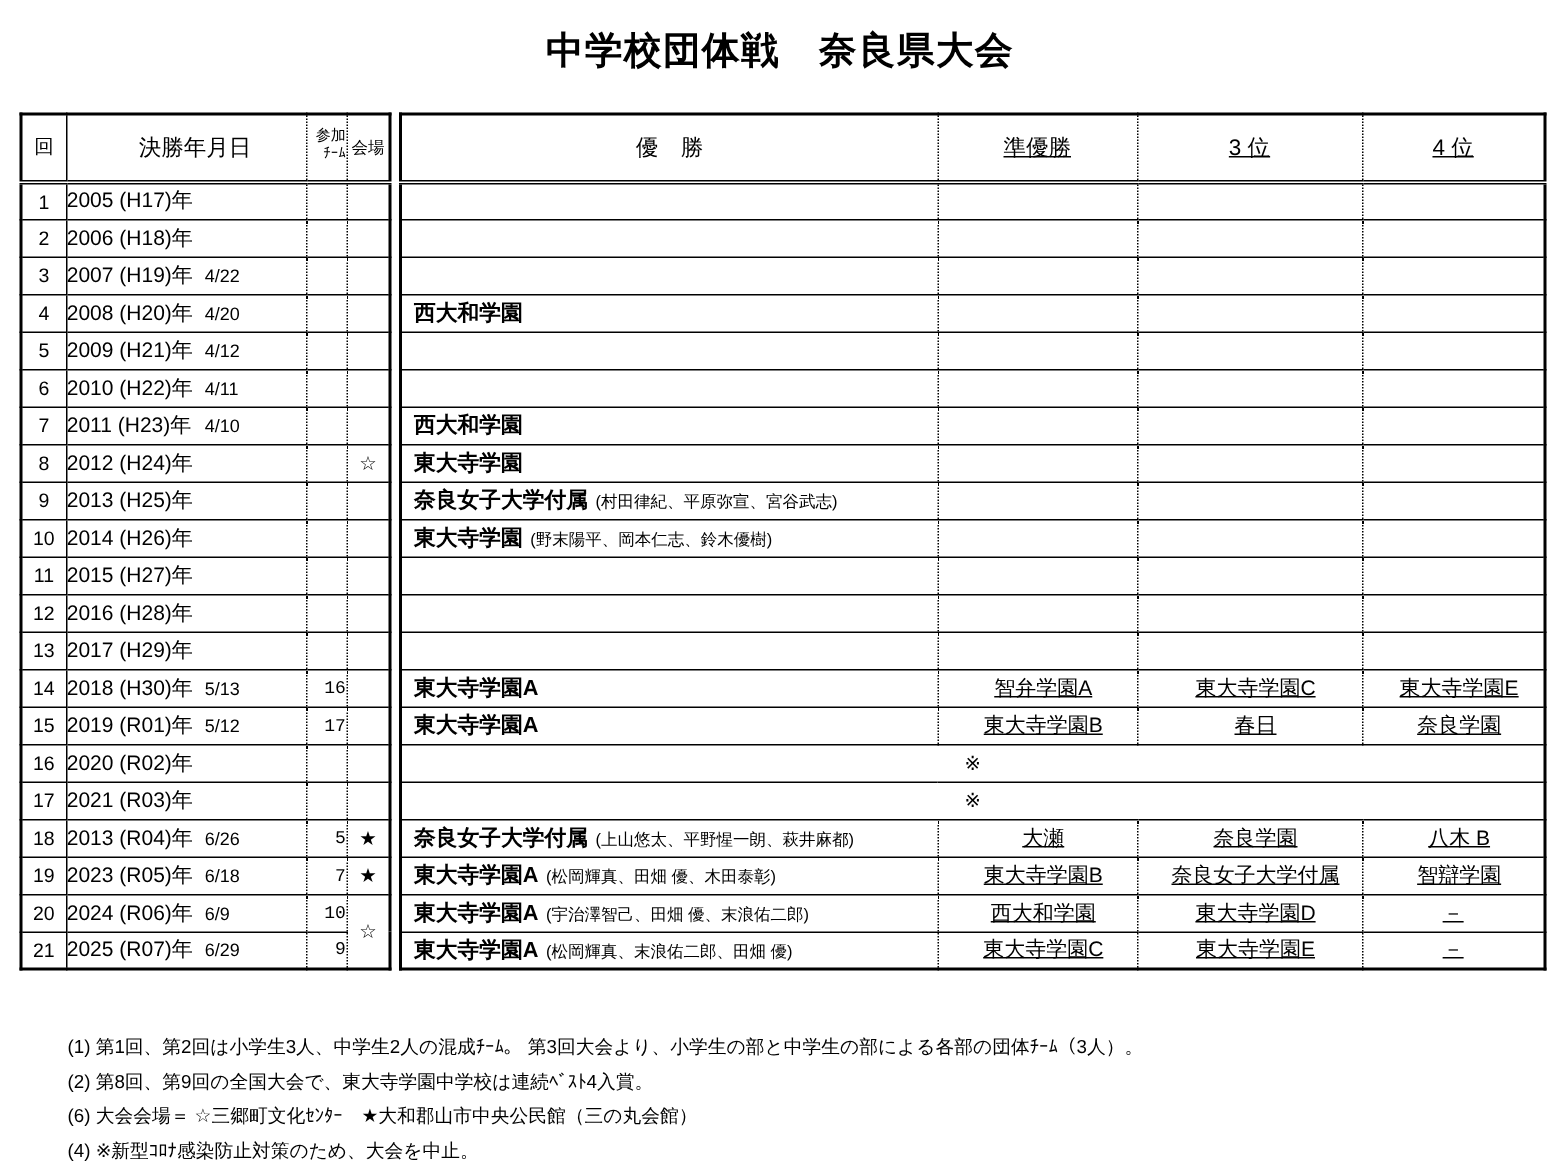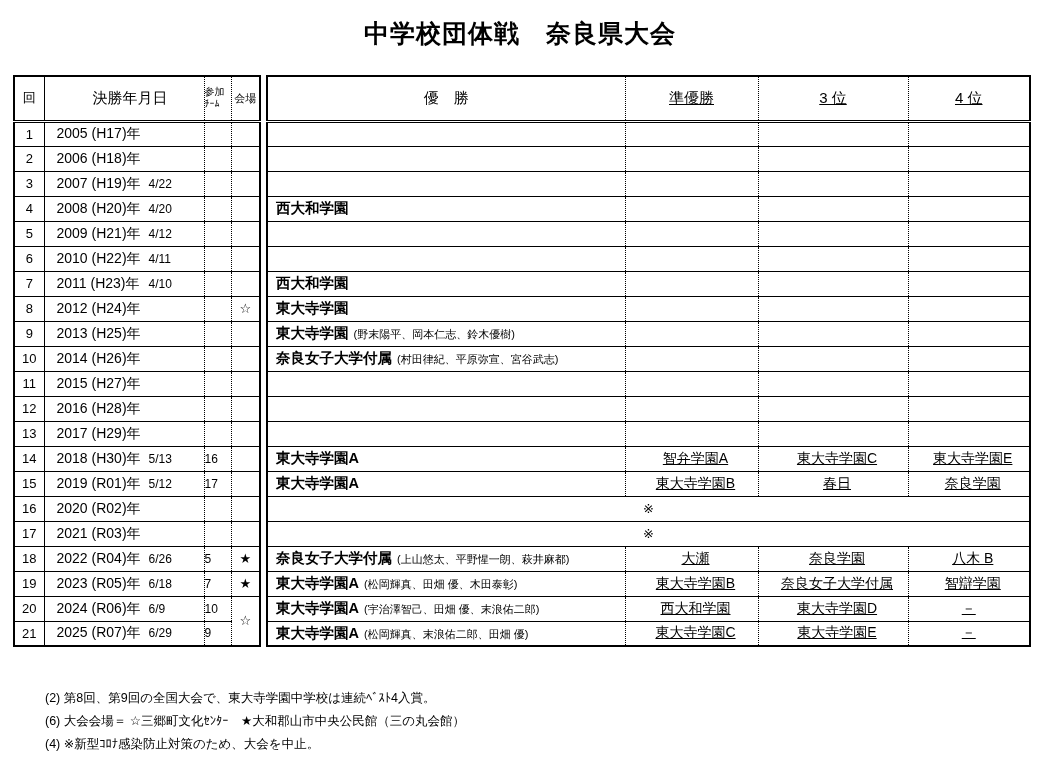--- a/index.html
+++ b/index.html
@@ -19,23 +19,23 @@
   .rtable { width:763px; }
   th {
     height:45px; font-weight:normal; text-align:center; vertical-align:middle;
     border-bottom:3px double #000; font-size:15px;
   }
   tbody td { height:25px; border-top:1px solid #000; vertical-align:middle; font-size:14px; }
   tbody tr:first-child td { border-top:none; }
 
   
   .c-no    { border-right:1px solid #000; text-align:center; font-size:13px; }
-  .c-date  { border-right:1px dotted #000; padding-left:12px; text-align:left; }
+  .c-date  { border-right:1px dotted #000; text-align:left; }
   th.c-date { padding-left:12px; text-align:center; }
-  .c-teams { border-right:1px dotted #000; text-align:left; font-size:12px; }
+  .c-teams { border-right:1px dotted #000; text-align:right; font-size:12px;font-family:Liberation Mono, monospace; }
   th.c-teams { font-size:10px; line-height:1.2; }
   .c-venue { text-align:center; font-size:13px;margin-left:37px; }
   th.c-venue { font-size:11px; }
   .year  { display:inline-block; width:92px; font-size:14px; }
   .mdate { font-size:12px; }
 
   
   .vd { border-left:1px dotted #000;text-decoration:underline; }
   .c-champ { padding-left:8px; text-align:left; }
   .school { font-weight:bold; font-size:14.5px; }
@@ -166,21 +166,21 @@
           <td class="c-venue"></td>
         </tr>
         <tr>
           <td class="c-no">17</td>
           <td class="c-date"><span class="year">2021 (R03)年</span><span class="mdate"></span></td>
           <td class="c-teams"></td>
           <td class="c-venue"></td>
         </tr>
         <tr>
           <td class="c-no">18</td>
-          <td class="c-date"><span class="year">2022 (R04)年</span><span class="mdate">6/26</span></td>
+          <td class="c-date"><span class="year">2013 (R04)年</span><span class="mdate">6/26</span></td>
           <td class="c-teams">5</td>
           <td class="c-venue">★</td>
         </tr>
         <tr>
           <td class="c-no">19</td>
           <td class="c-date"><span class="year">2023 (R05)年</span><span class="mdate">6/18</span></td>
           <td class="c-teams">7</td>
           <td class="c-venue">★</td>
         </tr>
         <tr>
@@ -255,27 +255,27 @@
           <td class="c-place vd"></td>
           <td class="c-place vd"></td>
         </tr>
         <tr>
           <td class="c-champ"><span class="school">東大寺学園</span></td>
           <td class="c-place vd"></td>
           <td class="c-place vd"></td>
           <td class="c-place vd"></td>
         </tr>
         <tr>
+          <td class="c-champ"><span class="school">奈良女子大学付属</span><span class="members">(村田律紀、平原弥宣、宮谷武志)</span></td>
+          <td class="c-place vd"></td>
+          <td class="c-place vd"></td>
+          <td class="c-place vd"></td>
+        </tr>
+        <tr>
           <td class="c-champ"><span class="school">東大寺学園</span><span class="members">(野末陽平、岡本仁志、鈴木優樹)</span></td>
-          <td class="c-place vd"></td>
-          <td class="c-place vd"></td>
-          <td class="c-place vd"></td>
-        </tr>
-        <tr>
-          <td class="c-champ"><span class="school">奈良女子大学付属</span><span class="members">(村田律紀、平原弥宣、宮谷武志)</span></td>
           <td class="c-place vd"></td>
           <td class="c-place vd"></td>
           <td class="c-place vd"></td>
         </tr>
         <tr>
           <td class="c-champ"><span class="school"></span></td>
           <td class="c-place vd"></td>
           <td class="c-place vd"></td>
           <td class="c-place vd"></td>
         </tr>
@@ -332,16 +332,17 @@
           <td class="c-place vd">東大寺学園C</td>
           <td class="c-place vd">東大寺学園E</td>
           <td class="c-place vd center">－</td>
         </tr>
       </tbody>
   </table>
 
 </div>
 
 <div class="notes">
+  <div>(1) 第1回、第2回は小学生3人、中学生2人の混成ﾁｰﾑ。 第3回大会より、小学生の部と中学生の部による各部の団体ﾁｰﾑ（3人）。</div>
   <div>(2) 第8回、第9回の全国大会で、東大寺学園中学校は連続ﾍﾞｽﾄ4入賞。</div>
   <div>(6) 大会会場＝ ☆三郷町文化ｾﾝﾀｰ　★大和郡山市中央公民館（三の丸会館）</div>
   <div>(4) ※新型ｺﾛﾅ感染防止対策のため、大会を中止。</div>
 </div>
 
 </body></html>

